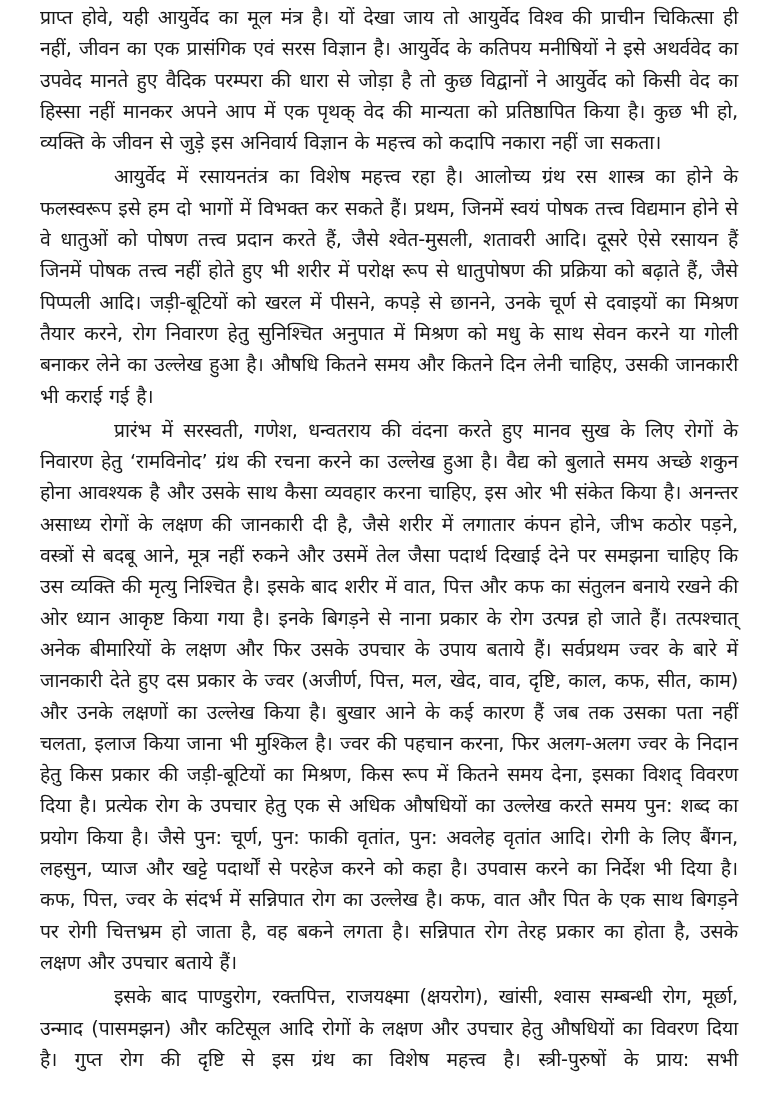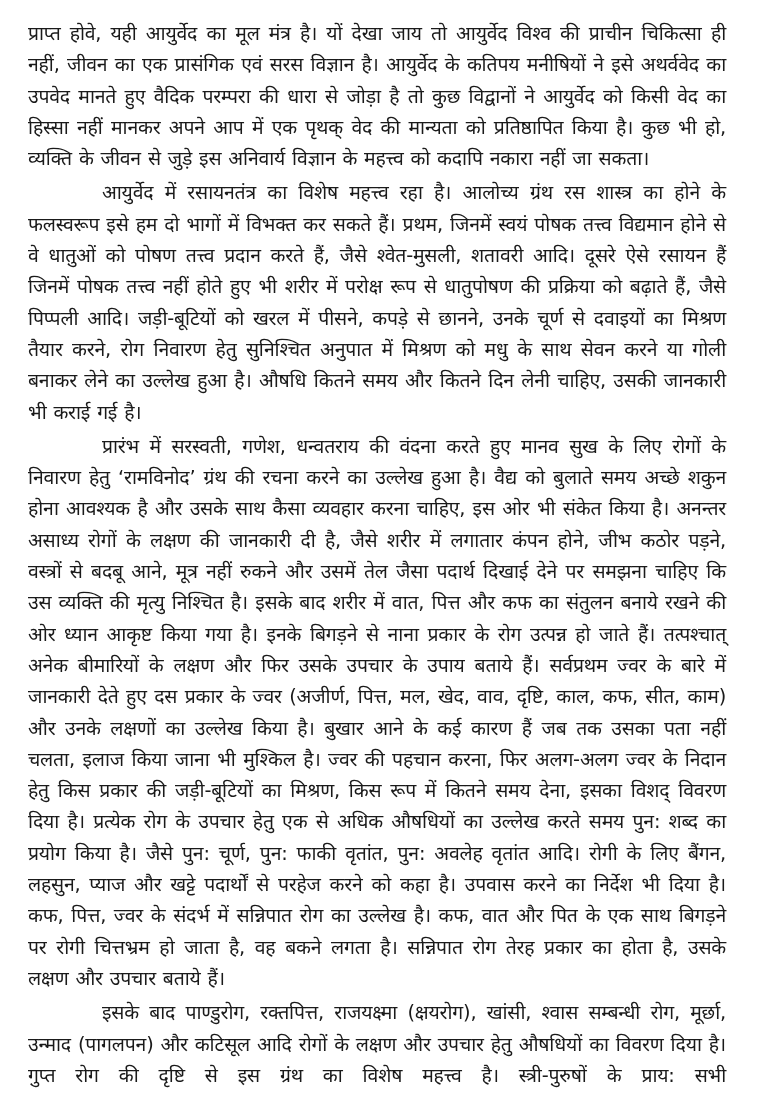--- a/index.html
+++ b/index.html
@@ -10,24 +10,23 @@
     body {
       width: 780px;
       height: 1108px;
       overflow: hidden;
       position: relative;
       font-family: "DejaVu Sans", "Liberation Sans", sans-serif;
       color: #1a1a1a;
     }
     .page {
       position: absolute;
-      left: 28px;
+      left: 40px;
       top: 2px;
       width: 698px;
-      margin-top: 16px;
     }
     .para {
       margin: 0 0 3px 0;
       font-size: 19.4px;
       line-height: 31.3px;
       text-align: justify;
       text-align-last: left;
       letter-spacing: -0.2px;
       word-spacing: 1px;
     }
@@ -38,14 +37,14 @@
       text-align-last: justify;
     }
   </style>
 </head>
 <body>
 
 <div class="page">
   <p class="para">प्राप्त होवे, यही आयुर्वेद का मूल मंत्र है। यों देखा जाय तो आयुर्वेद विश्व की प्राचीन चिकित्सा ही नहीं, जीवन का एक प्रासंगिक एवं सरस विज्ञान है। आयुर्वेद के कतिपय मनीषियों ने इसे अथर्ववेद का उपवेद मानते हुए वैदिक परम्परा की धारा से जोड़ा है तो कुछ विद्वानों ने आयुर्वेद को किसी वेद का हिस्सा नहीं मानकर अपने आप में एक पृथक् वेद की मान्यता को प्रतिष्ठापित किया है। कुछ भी हो, व्यक्ति के जीवन से जुड़े इस अनिवार्य विज्ञान के महत्त्व को कदापि नकारा नहीं जा सकता।</p>
   <p class="para indent">आयुर्वेद में रसायनतंत्र का विशेष महत्त्व रहा है। आलोच्य ग्रंथ रस शास्त्र का होने के फलस्वरूप इसे हम दो भागों में विभक्त कर सकते हैं। प्रथम, जिनमें स्वयं पोषक तत्त्व विद्यमान होने से वे धातुओं को पोषण तत्त्व प्रदान करते हैं, जैसे श्वेत-मुसली, शतावरी आदि। दूसरे ऐसे रसायन हैं जिनमें पोषक तत्त्व नहीं होते हुए भी शरीर में परोक्ष रूप से धातुपोषण की प्रक्रिया को बढ़ाते हैं, जैसे पिप्पली आदि। जड़ी-बूटियों को खरल में पीसने, कपड़े से छानने, उनके चूर्ण से दवाइयों का मिश्रण तैयार करने, रोग निवारण हेतु सुनिश्चित अनुपात में मिश्रण को मधु के साथ सेवन करने या गोली बनाकर लेने का उल्लेख हुआ है। औषधि कितने समय और कितने दिन लेनी चाहिए, उसकी जानकारी भी कराई गई है।</p>
   <p class="para indent">प्रारंभ में सरस्वती, गणेश, धन्वतराय की वंदना करते हुए मानव सुख के लिए रोगों के निवारण हेतु ‘रामविनोद’ ग्रंथ की रचना करने का उल्लेख हुआ है। वैद्य को बुलाते समय अच्छे शकुन होना आवश्यक है और उसके साथ कैसा व्यवहार करना चाहिए, इस ओर भी संकेत किया है। अनन्तर असाध्य रोगों के लक्षण की जानकारी दी है, जैसे शरीर में लगातार कंपन होने, जीभ कठोर पड़ने, वस्त्रों से बदबू आने, मूत्र नहीं रुकने और उसमें तेल जैसा पदार्थ दिखाई देने पर समझना चाहिए कि उस व्यक्ति की मृत्यु निश्चित है। इसके बाद शरीर में वात, पित्त और कफ का संतुलन बनाये रखने की ओर ध्यान आकृष्ट किया गया है। इनके बिगड़ने से नाना प्रकार के रोग उत्पन्न हो जाते हैं। तत्पश्चात् अनेक बीमारियों के लक्षण और फिर उसके उपचार के उपाय बताये हैं। सर्वप्रथम ज्वर के बारे में जानकारी देते हुए दस प्रकार के ज्वर (अजीर्ण, पित्त, मल, खेद, वाव, दृष्टि, काल, कफ, सीत, काम) और उनके लक्षणों का उल्लेख किया है। बुखार आने के कई कारण हैं जब तक उसका पता नहीं चलता, इलाज किया जाना भी मुश्किल है। ज्वर की पहचान करना, फिर अलग-अलग ज्वर के निदान हेतु किस प्रकार की जड़ी-बूटियों का मिश्रण, किस रूप में कितने समय देना, इसका विशद् विवरण दिया है। प्रत्येक रोग के उपचार हेतु एक से अधिक औषधियों का उल्लेख करते समय पुन: शब्द का प्रयोग किया है। जैसे पुन: चूर्ण, पुन: फाकी वृतांत, पुन: अवलेह वृतांत आदि। रोगी के लिए बैंगन, लहसुन, प्याज और खट्टे पदार्थों से परहेज करने को कहा है। उपवास करने का निर्देश भी दिया है। कफ, पित्त, ज्वर के संदर्भ में सन्निपात रोग का उल्लेख है। कफ, वात और पित के एक साथ बिगड़ने पर रोगी चित्तभ्रम हो जाता है, वह बकने लगता है। सन्निपात रोग तेरह प्रकार का होता है, उसके लक्षण और उपचार बताये हैं।</p>
-  <p class="para indent last">इसके बाद पाण्डुरोग, रक्तपित्त, राजयक्ष्मा (क्षयरोग), खांसी, श्वास सम्बन्धी रोग, मूर्छा, उन्माद (पागलपन) और कटिसूल आदि रोगों के लक्षण और उपचार हेतु औषधियों का विवरण दिया है। गुप्त रोग की दृष्टि से इस ग्रंथ का विशेष महत्त्व है। स्त्री-पुरुषों के प्राय: सभी</p>
+  <p class="para indent last">इसके बाद पाण्डुरोग, रक्तपित्त, राजयक्ष्मा (क्षयरोग), खांसी, श्वास सम्बन्धी रोग, मूर्छा, उन्माद (पासमझन) और कटिसूल आदि रोगों के लक्षण और उपचार हेतु औषधियों का विवरण दिया है। गुप्त रोग की दृष्टि से इस ग्रंथ का विशेष महत्त्व है। स्त्री-पुरुषों के प्राय: सभी</p>
 </div>
 
 </body></html>

